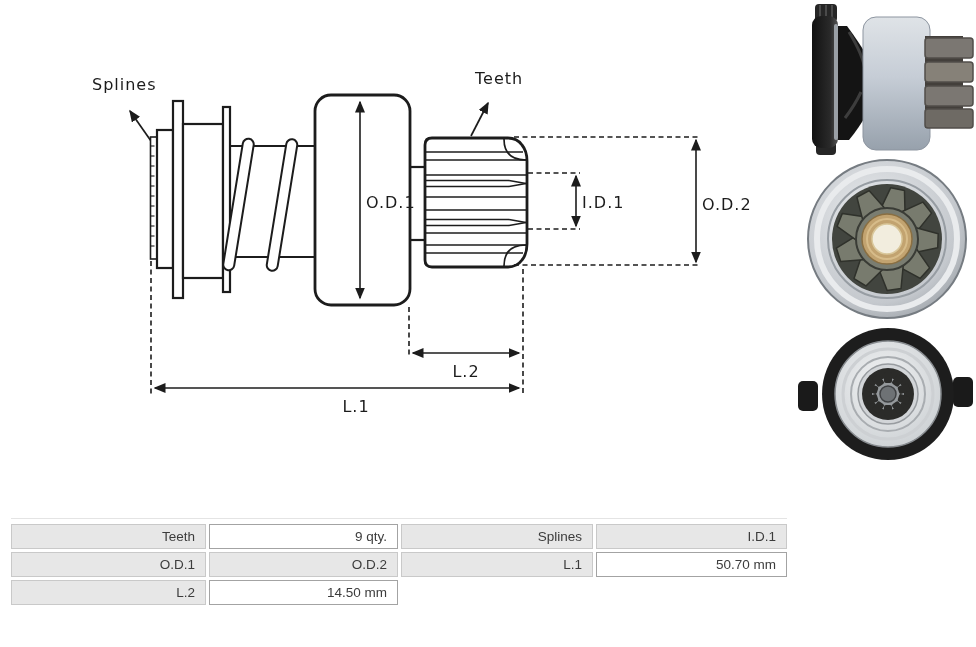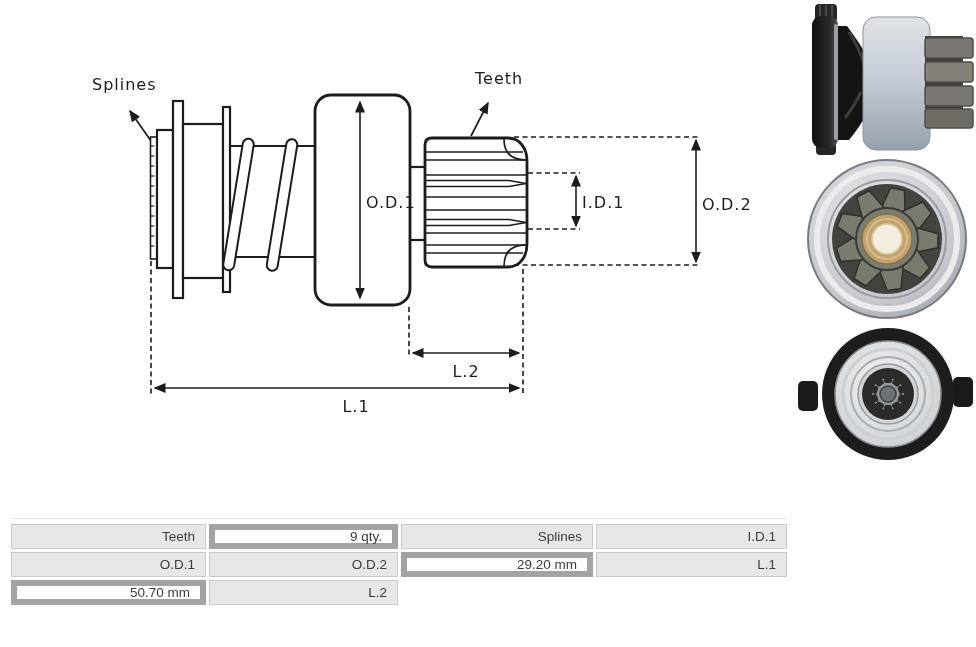--- a/index.html
+++ b/index.html
@@ -12,21 +12,21 @@
              font-size:16px;letter-spacing:1px;fill:#1c1c1c;}
   
   .spec-table{left:11px;top:524px;display:grid;
               grid-template-columns:195px 189px 192px 191px;
               grid-auto-rows:25px;gap:3px;}
   .spec-table::before{content:"";position:absolute;left:0;right:0;top:-6px;
               border-top:1px solid #e4e4e4;}
   .cell{display:flex;align-items:center;justify-content:flex-end;
         padding-right:10px;font-size:13.5px;color:#3c3c3c;box-sizing:border-box;}
   .cell.label{background:#e7e7e7;border:1px solid #c9c9c9;}
-  .cell.value{background:#ffffff;border:6px solid #a3a3a3;}
+  .cell.value{background:#ffffff;border:1px solid #a3a3a3;}
 </style>
 </head>
 <body>
 
 <svg id="drawing" class="abs" width="790" height="500" viewBox="0 0 790 500">
   <defs>
     <marker id="arr" markerUnits="userSpaceOnUse" markerWidth="12" markerHeight="10" refX="10.5" refY="5" orient="auto-start-reverse">
       <path d="M0,0 L12,5 L0,10 Z" fill="#1c1c1c"></path>
     </marker>
   </defs>
@@ -231,18 +231,18 @@
 
 <div class="abs spec-table">
   <div class="cell label">Teeth</div>
   <div class="cell value">9 qty.</div>
   <div class="cell label">Splines</div>
 
   <div class="cell label">I.D.1</div>
   <div class="cell label">O.D.1</div>
 
   <div class="cell label">O.D.2</div>
-  <div class="cell value">29.20 mm</div>
   <div class="cell label">L.1</div>
   <div class="cell value">50.70 mm</div>
 
   <div class="cell label">L.2</div>
+  <div class="cell value">14.50 mm</div>
 </div>
 
 </body></html>

